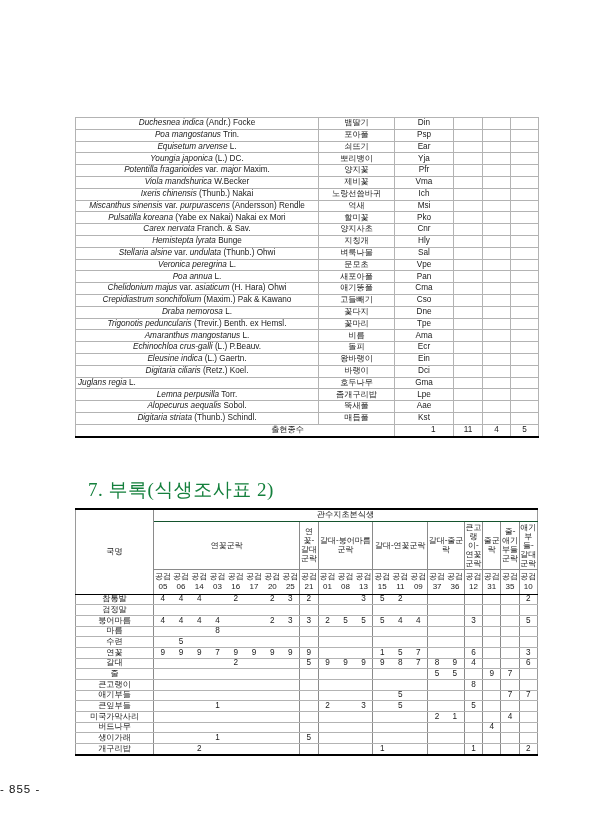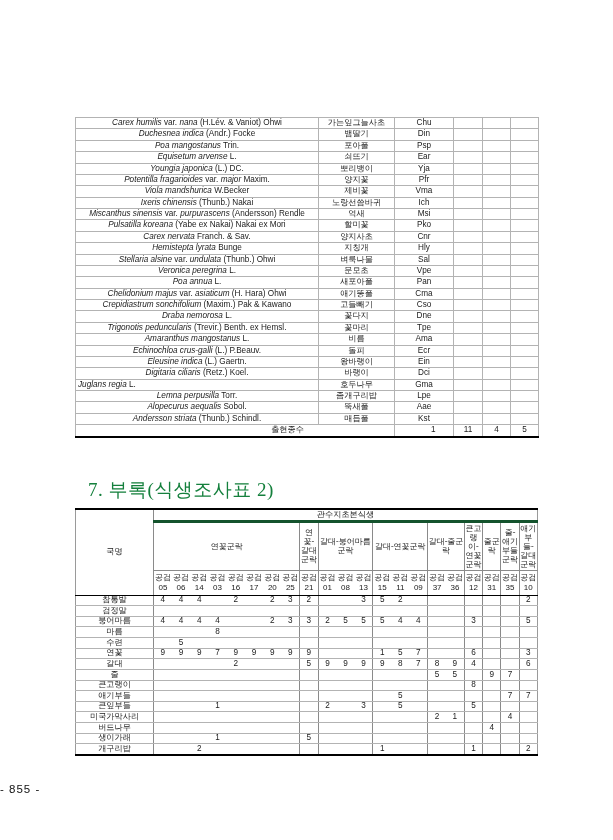--- a/index.html
+++ b/index.html
@@ -37,21 +37,21 @@
     border-top:2px solid #000; border-bottom:2px solid #000;
     border-left:1px solid #9a9a9a; border-right:1px solid #9a9a9a;
     font-size:8.2px;
   }
   table.veg td{padding:0; text-align:center; vertical-align:middle; line-height:1; overflow:hidden;}
   table.veg td.namecol{border-right:1px solid #8a8a8a;}
   table.veg td.gukmyeong{border-bottom:1.5px solid #000;}
   table.veg tr.hdrA{height:12px;}
   table.veg tr.hdrB{height:45px;}
   table.veg tr.hdrC{height:25px;}
-  table.veg td.title-cell{border-bottom:3px solid #14532d;}
+  table.veg td.title-cell{border-bottom:1px solid #14532d;}
   table.veg td.group-cell{
     border-bottom:1px solid #8a8a8a; word-break:break-all; line-height:9px;
     padding:1px 0; font-size:8px;font-family:Liberation Serif, serif;
   }
   table.veg td.gb{border-right:1px solid #8a8a8a;}
   table.veg td.site-cell{border-bottom:1.5px solid #000; line-height:10px; font-size:8px;}
   table.veg tr.body td{border-bottom:1px solid #b3b3b3;}
   table.veg tr.body td.sp-name{white-space:nowrap;}
   
   .page-number{
@@ -69,28 +69,20 @@
       <colgroup>
         <col style="width:243px">
           <col style="width:76px">
           <col style="width:59px">
         <col style="width:29px">
           <col style="width:28px">
           <col style="width:28px">
       </colgroup>
       <tbody id="species-tbody">
           <tr>
-            <td class="lat"><i>Carex humilis</i> <span>var.</span> <i>nana</i> <span>(H.Lév. &amp; Vaniot) Ohwi</span></td>
-            <td>가는잎그늘사초</td>
-            <td>Chu</td>
-            <td></td>
-            <td></td>
-            <td></td>
-          </tr>
-          <tr>
             <td class="lat"><i>Duchesnea indica</i> <span>(Andr.) Focke</span></td>
             <td>뱀딸기</td>
             <td>Din</td>
             <td></td>
             <td></td>
             <td></td>
           </tr>
           <tr>
             <td class="lat"><i>Poa mangostanus</i> <span>Trin.</span></td>
             <td>포아풀</td>
@@ -277,21 +269,21 @@
           </tr>
           <tr>
             <td class="lat"><i>Alopecurus aequalis</i> <span>Sobol.</span></td>
             <td>뚝새풀</td>
             <td>Aae</td>
             <td></td>
             <td></td>
             <td></td>
           </tr>
           <tr>
-            <td class="lat"><i>Andersson striata</i> <span>(Thunb.) Schindl.</span></td>
+            <td class="lat"><i>Digitaria striata</i> <span>(Thunb.) Schindl.</span></td>
             <td>매듭풀</td>
             <td>Kst</td>
             <td></td>
             <td></td>
             <td></td>
           </tr>
           <tr class="sum">
             <td class="sumlab" colspan="2">출현종수</td>
             <td class="cnt1">1</td>
             <td>11</td>

